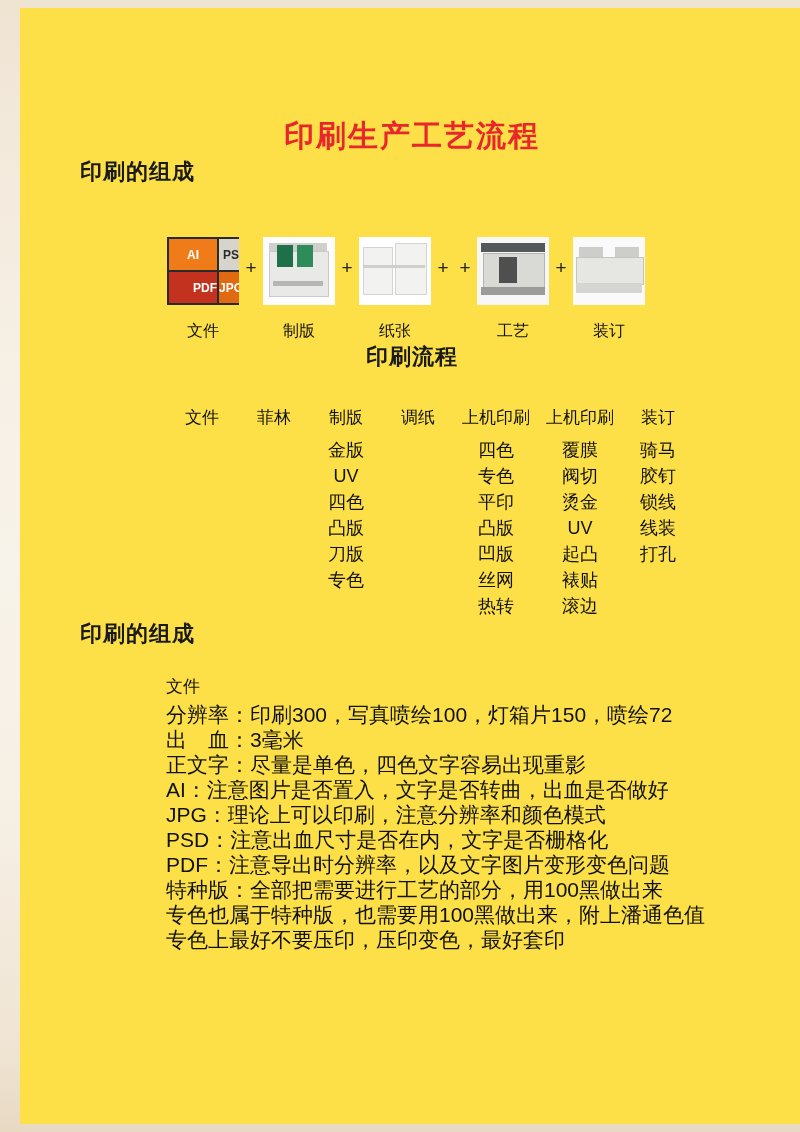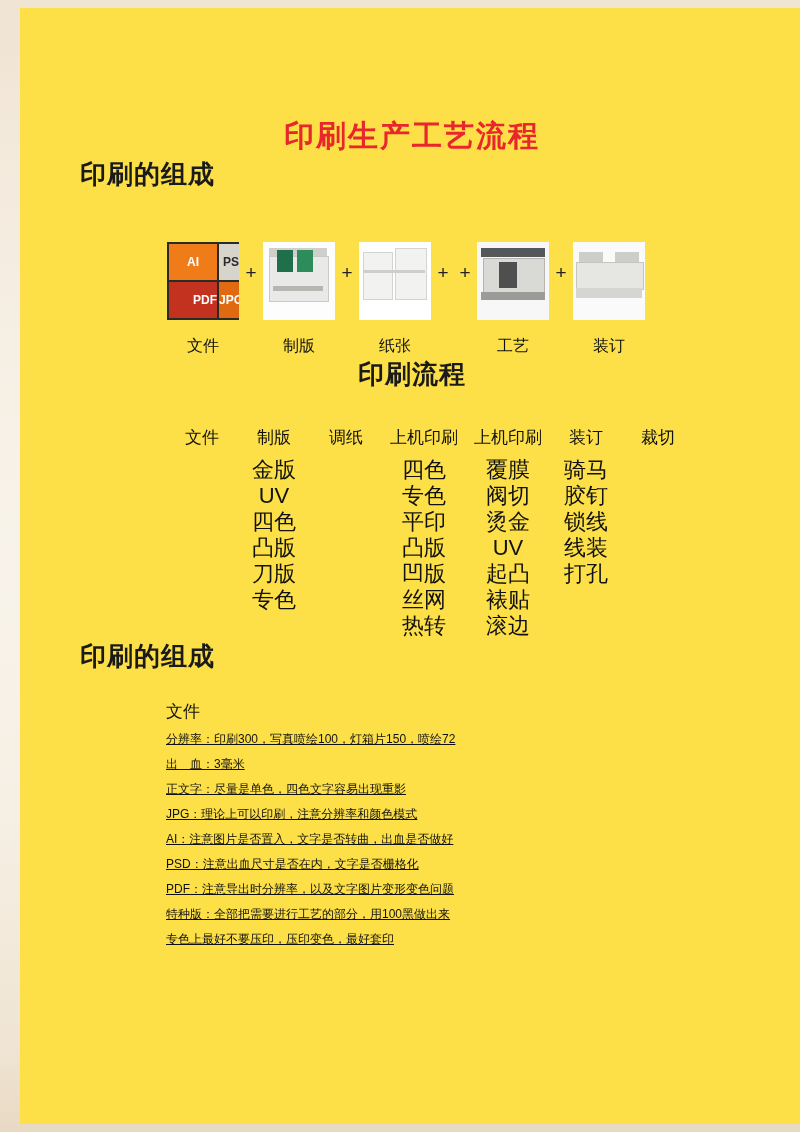--- a/index.html
+++ b/index.html
@@ -31,21 +31,21 @@
   }
   .doc-title {
     text-align: center;
     color: #e8272c;
     font-size: 30px;
     font-weight: bold;
     letter-spacing: 2px;
     margin-top: 108px;
   }
   h2.section-title {
-    font-size: 26px;
+    font-size: 22px;
     font-weight: bold;
     color: #1a1a1a;
     margin: 0;
     letter-spacing: 1px;
   }
   .sec1-title { margin-top: 58px; margin-left: 82px; }
   .sec2-title { margin-top: 56px; margin-left: 82px; text-align: center; }
   .sec3-title { margin-top: 36px; margin-left: 82px; }
 
   
@@ -56,21 +56,21 @@
     align-items: flex-start;
   }
   .comp-item {
     width: 74px;
     display: flex;
     flex-direction: column;
     align-items: center;
   }
   .thumb {
     width: 72px;
-    height: 78px;
+    height: 68px;
     position: relative;
     overflow: hidden;
   }
   .comp-label {
     margin-top: 16px;
     font-size: 16px;
     color: #111;
   }
   .plus {
     width: 22px;
@@ -155,42 +155,41 @@
     min-width: 56px;
     padding: 0 8px;
   }
   .flow-col .head {
     font-size: 17px;
     color: #111;
     margin-bottom: 8px;
     white-space: nowrap;
   }
   .flow-col .cell {
-    font-size: 22px;
+    font-size: 18px;
     color: #111;
     line-height: 26px;
     white-space: nowrap;
   }
 
   
   .detail {
     margin-top: 26px;
     margin-left: 86px;
   }
   .detail .sub {
     font-size: 17px;
     color: #111;
     margin-bottom: 4px;
   }
   .detail .line {
-    font-size: 12px;
+    font-size: 21px;
     color: #111;
     line-height: 25px;
     white-space: nowrap;
-    text-decoration: underline;
   }
 </style>
 </head>
 <body>
 
 <div class="page">
   <div class="inner">
 
     <div class="doc-title">印刷生产工艺流程</div>
 
@@ -262,20 +261,23 @@
     </div>
 
     <h2 class="section-title sec2-title">印刷流程</h2>
 
     <div class="flow">
 
       <div class="flow-col">
         <div class="head">文件</div>
       </div>
 
+      <div class="flow-col">
+        <div class="head">菲林</div>
+      </div>
 
       <div class="flow-col">
         <div class="head">制版</div>
         <div class="cell">金版</div>
         <div class="cell">UV</div>
         <div class="cell">四色</div>
         <div class="cell">凸版</div>
         <div class="cell">刀版</div>
         <div class="cell">专色</div>
       </div>
@@ -308,35 +310,33 @@
 
       <div class="flow-col">
         <div class="head">装订</div>
         <div class="cell">骑马</div>
         <div class="cell">胶钉</div>
         <div class="cell">锁线</div>
         <div class="cell">线装</div>
         <div class="cell">打孔</div>
       </div>
 
-      <div class="flow-col">
-        <div class="head">裁切</div>
-      </div>
 
     </div>
 
     <h2 class="section-title sec3-title">印刷的组成</h2>
 
     <div class="detail">
       <div class="sub">文件</div>
       <div class="line">分辨率：印刷300，写真喷绘100，灯箱片150，喷绘72</div>
       <div class="line">出　血：3毫米</div>
       <div class="line">正文字：尽量是单色，四色文字容易出现重影</div>
+      <div class="line">AI：注意图片是否置入，文字是否转曲，出血是否做好</div>
       <div class="line">JPG：理论上可以印刷，注意分辨率和颜色模式</div>
-      <div class="line">AI：注意图片是否置入，文字是否转曲，出血是否做好</div>
       <div class="line">PSD：注意出血尺寸是否在内，文字是否栅格化</div>
       <div class="line">PDF：注意导出时分辨率，以及文字图片变形变色问题</div>
       <div class="line">特种版：全部把需要进行工艺的部分，用100黑做出来</div>
+      <div class="line">专色也属于特种版，也需要用100黑做出来，附上潘通色值</div>
       <div class="line">专色上最好不要压印，压印变色，最好套印</div>
     </div>
 
   </div>
 </div>
 
 </body></html>

